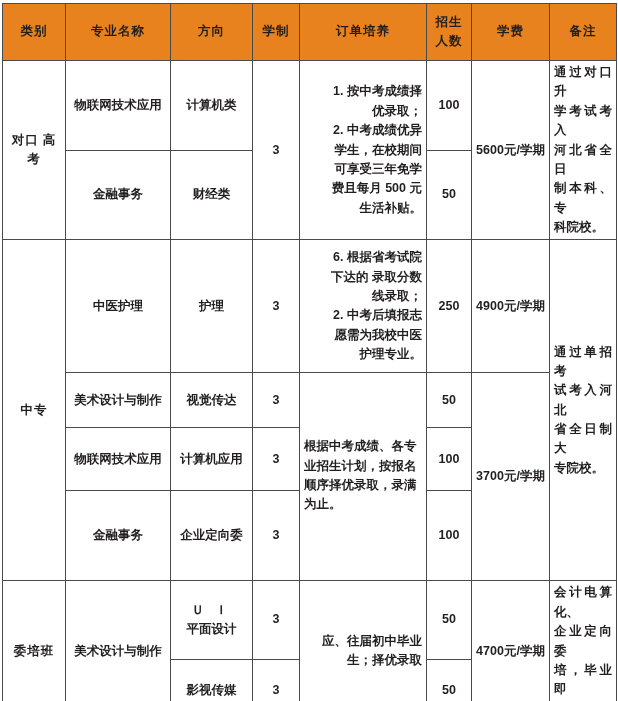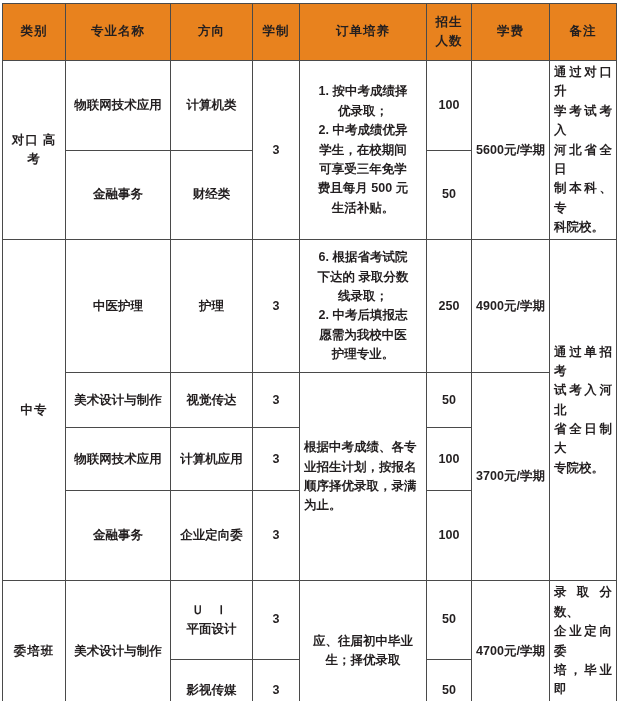--- a/index.html
+++ b/index.html
@@ -61,28 +61,30 @@
   td.cond {
     text-align: left;
     font-size: 12.5px;
     line-height: 1.75;
     padding: 6px 6px 6px 8px;
     font-weight: bold;
   }
   td.cond .ln {
     display: block;
     white-space: pre-wrap;
+    text-align: right;
   }
   td.cond .ln.ind {
     padding-left: 13px;
     text-indent: -13px;
   }
   td.cond.just .ln {
     text-align: justify;
     text-align-last: left;
+    font-family: Liberation Mono, monospace;
   }
   td.count {
     font-size: 13px;
   }
   td.fee {
     font-size: 12.5px;
   }
   td.note {
     font-size: 12.5px;
     line-height: 1.75;
@@ -225,21 +227,21 @@
           <span class="l2">平面设计</span>
         </td>
         <td class="years">3</td>
         <td class="cond" rowspan="2">
           <span class="ln">应、往届初中毕业</span>
           <span class="ln">生；择优录取</span>
         </td>
         <td class="count">50</td>
         <td class="fee" rowspan="2">4700元/学期</td>
         <td class="note" rowspan="2">
-          <span class="ln">录取分数、</span>
+          <span class="ln">会计电算化、</span>
           <span class="ln">企业定向委</span>
           <span class="ln">培，毕业即</span>
           <span class="ln">就业。</span>
         </td>
       </tr>
       <tr>
         <td class="dir" style="height:42px">影视传媒</td>
         <td class="years">3</td>
         <td class="count">50</td>
       </tr>

